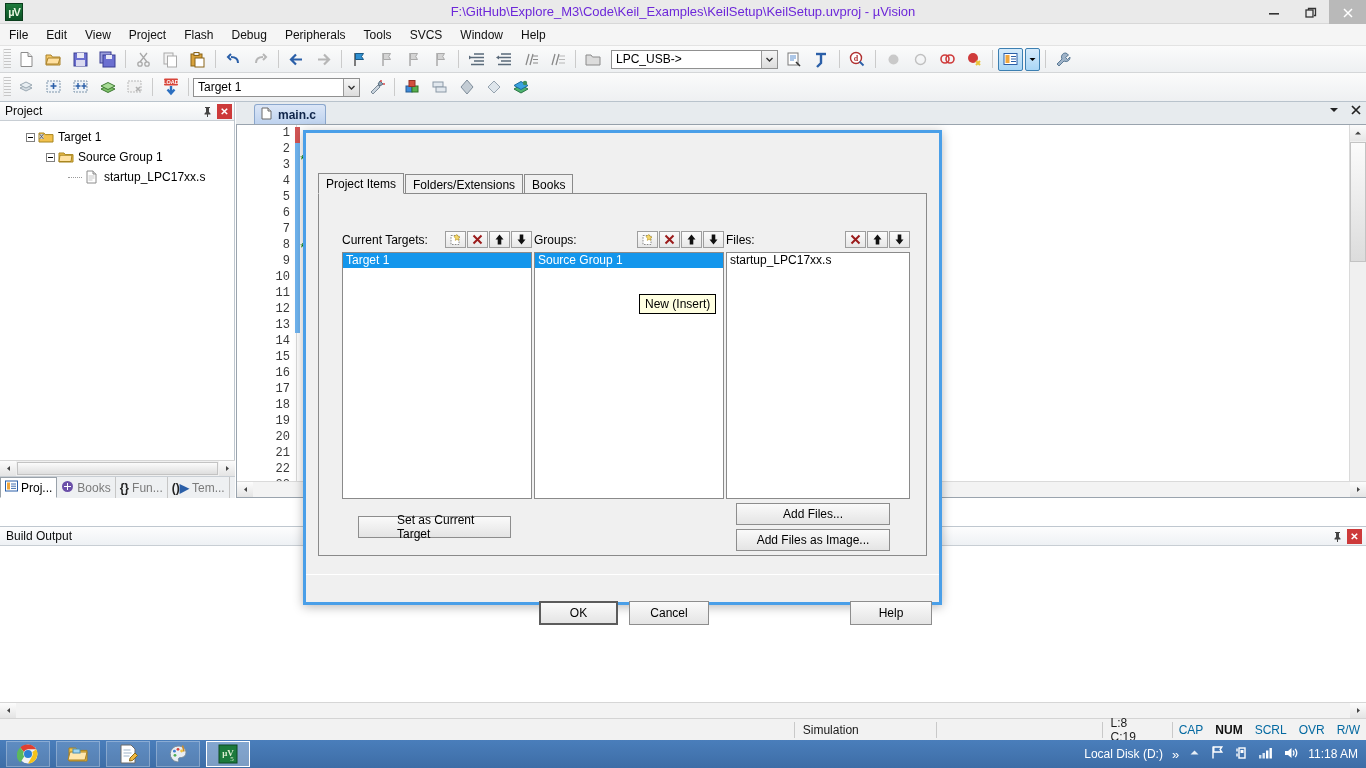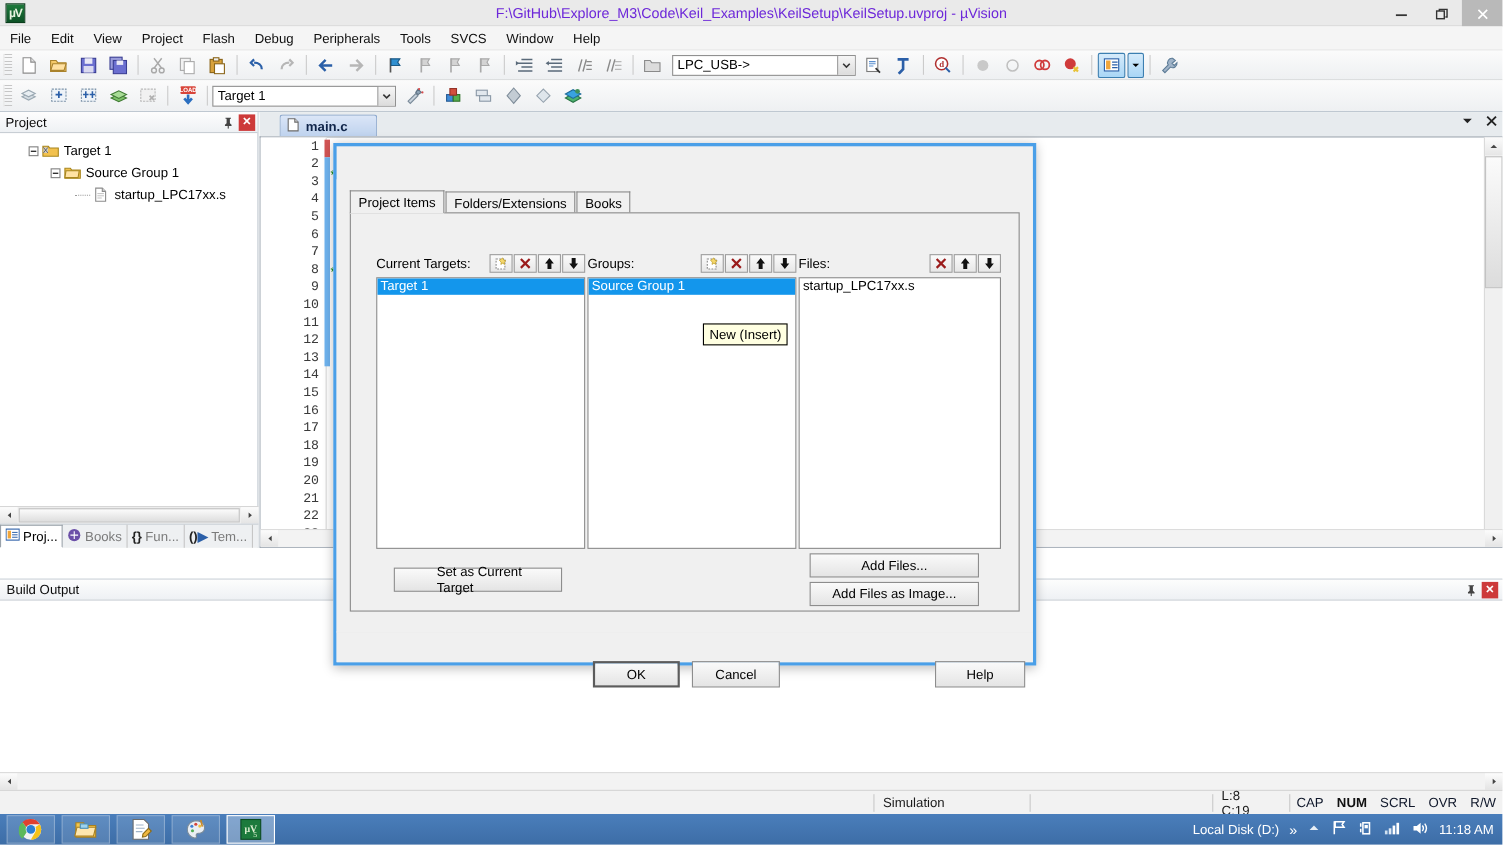--- a/index.html
+++ b/index.html
@@ -129,21 +129,21 @@
   
   .editor-wrap {
     position: absolute; left: 236px; top: 102px; right: 0; height: 396px;
     background: #e7ebee;
   }
   .edtabs { height: 22px; position: relative; }
   .edtab {
     position: absolute; left: 18px; top: 2px; height: 20px;
     background: linear-gradient(#dbe6f7,#bed2ee);
     border: 1px solid #8ba7cd; border-bottom: none;
-    display: flex; align-items: center; padding: 0 26px 0 5px;
+    display: flex; align-items: center; padding: 0 9px 0 5px;
     font-size: 12px; font-weight: bold; color: #10254a;
     border-radius: 3px 3px 0 0;
   }
   .ed-mdi { position: absolute; right: 4px; top: 2px; display: flex; gap: 10px; align-items: center; }
   .edbody {
     position: absolute; left: 0; top: 22px; right: 0; bottom: 0;
     background: #ffffff; border: 1px solid #9aa4ae; border-right: none;
   }
   .gutter {
     position: absolute; left: 0; top: 0; width: 60px; bottom: 0;
@@ -194,21 +194,21 @@
   .bo-hscroll .track { flex:1; height:15px; background:#f3f3f3; }
 
   
   .statusbar {
     position: absolute; left: 0; top: 718px; width: 1366px; height: 22px;
     background: #f2f2f2; border-top: 1px solid #d4d4d4;
     display: flex; align-items: center; font-size: 12px; color: #1a1a1a;
   }
   .st-cell { height: 22px; display: flex; align-items: center; padding: 0 8px; }
   .st-sep { width: 1px; height: 16px; background: #c9c9c9; }
-  .st-flag { padding: 0 6px; color: #0f172a; }
+  .st-flag { padding: 0 6px; color: #0369a1; }
   .st-flag.on { color: #111; font-weight: bold; }
 
   
   .taskbar {
     position: absolute; left: 0; top: 740px; width: 1366px; height: 28px;
     background: linear-gradient(#4a7ebb,#3d6da6);
     display: flex; align-items: center;
   }
   .tk-btn {
     width: 44px; height: 26px; margin-left: 6px;

